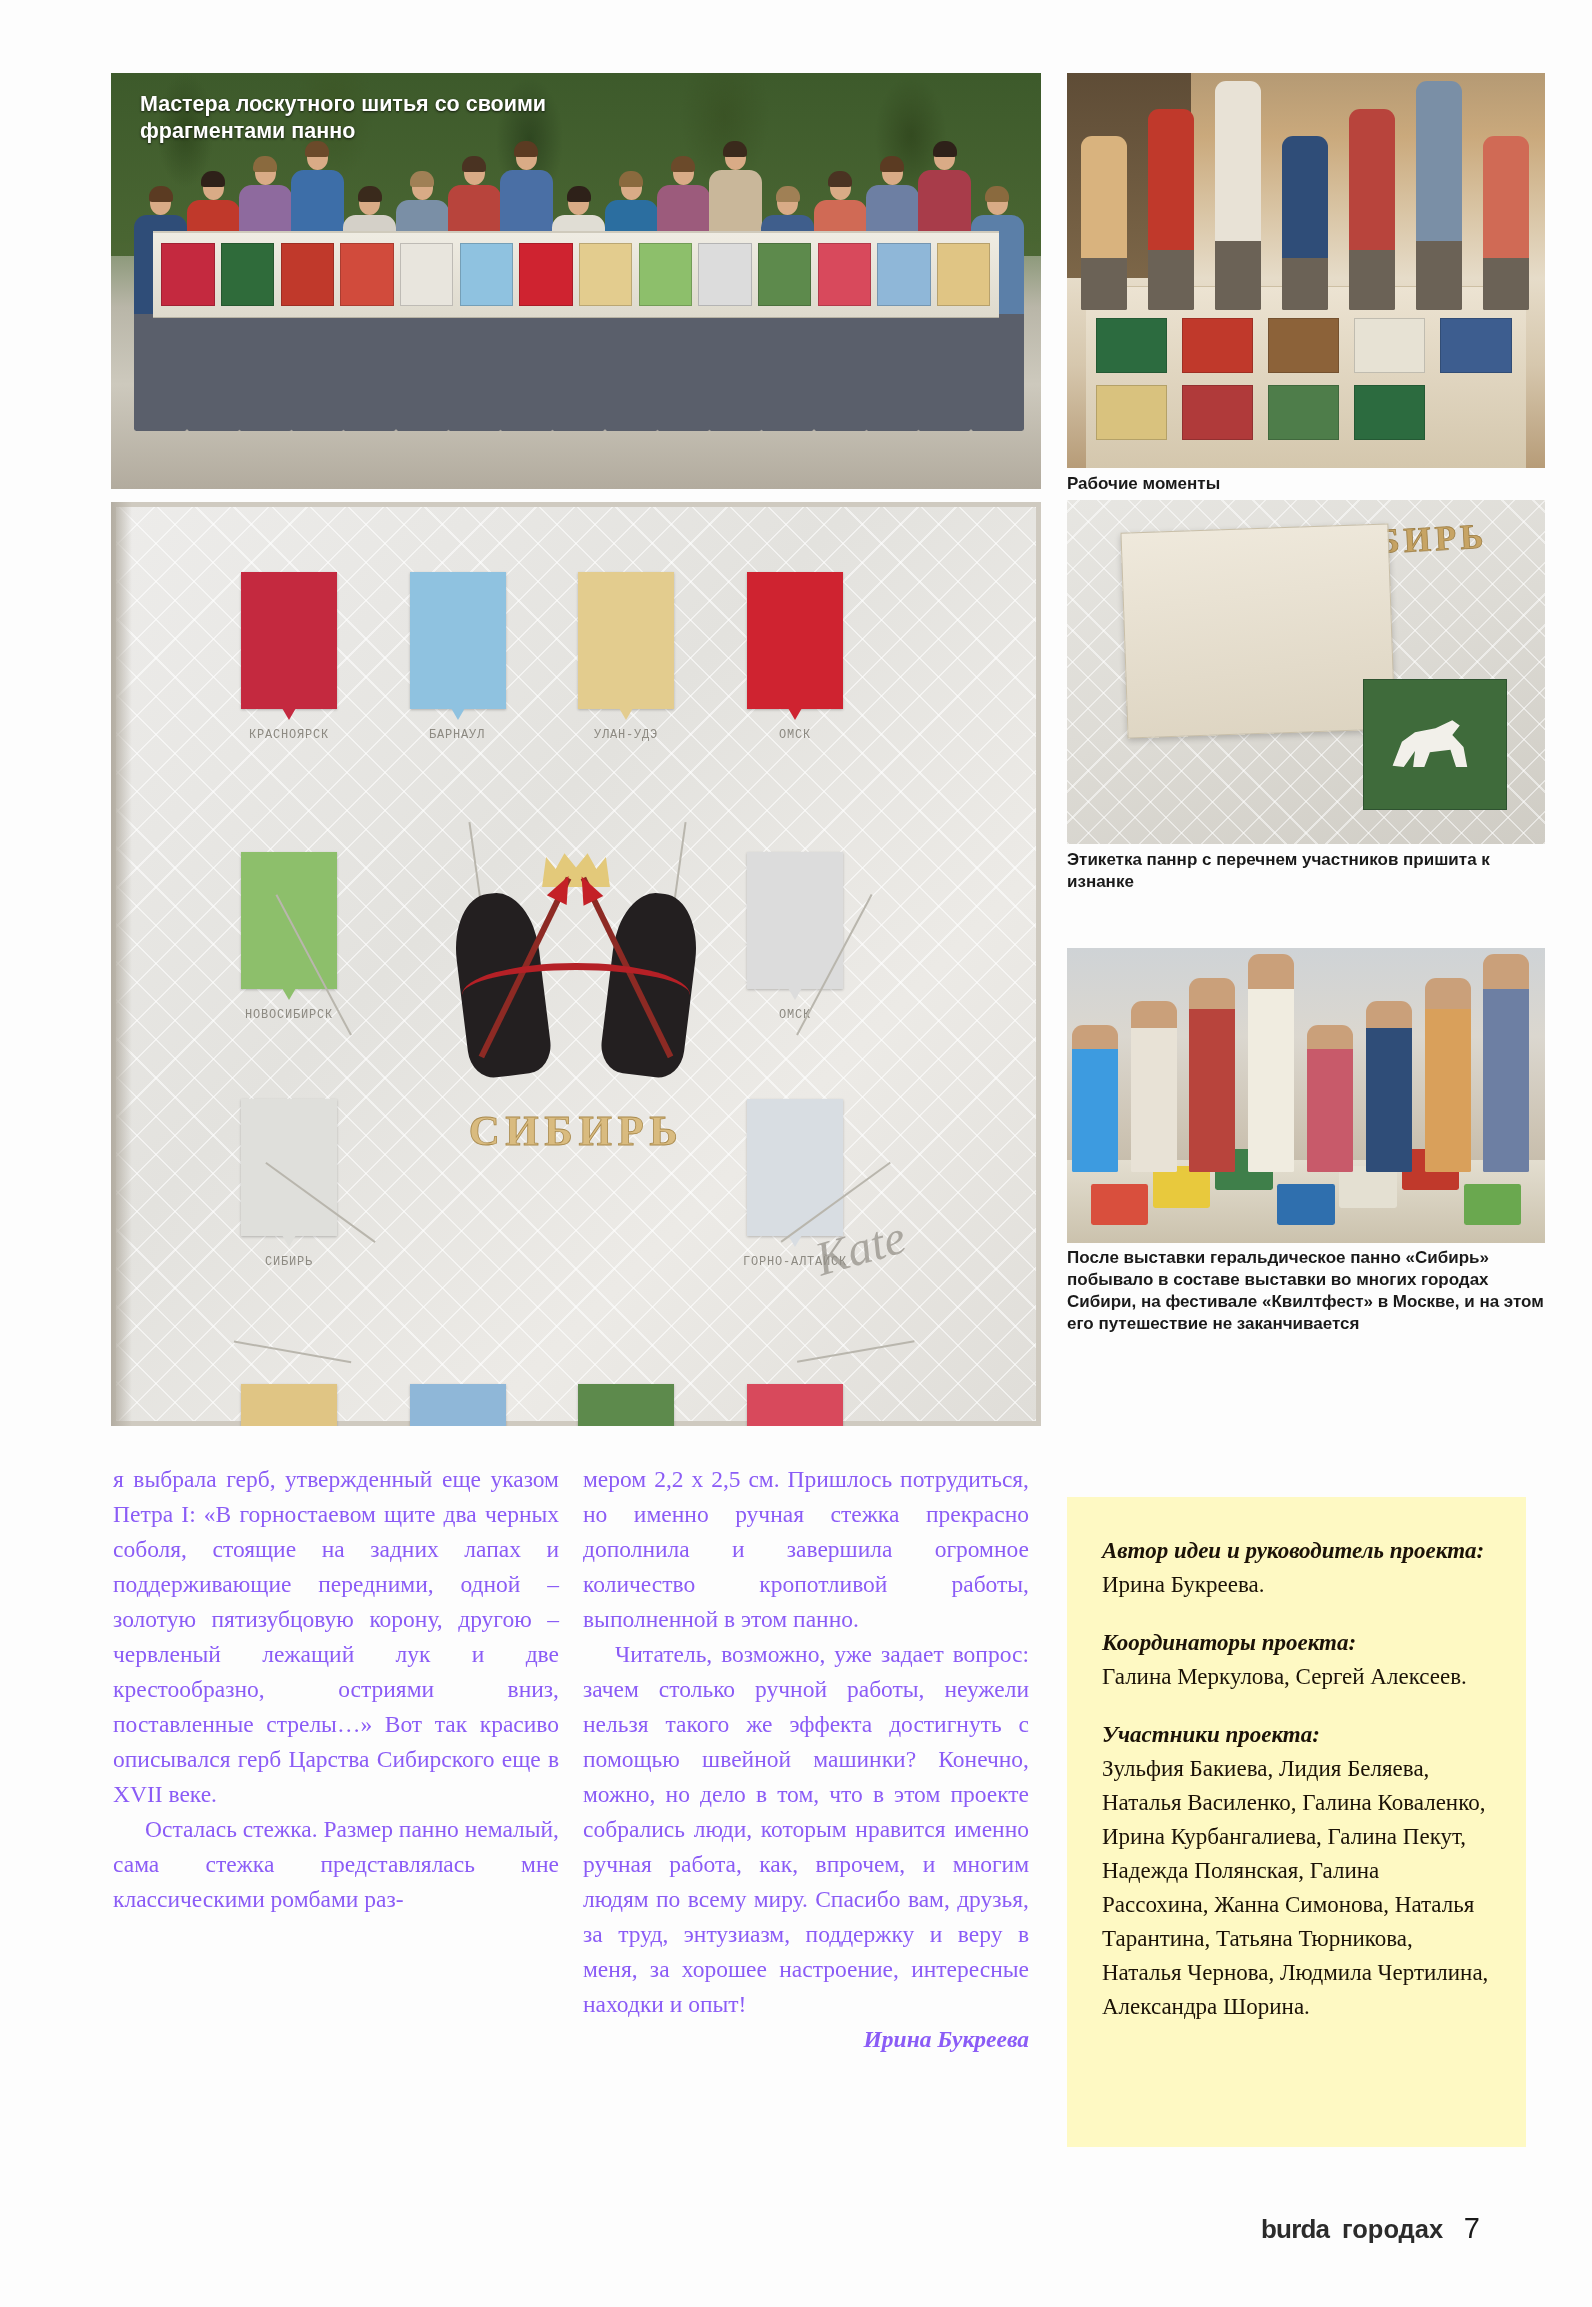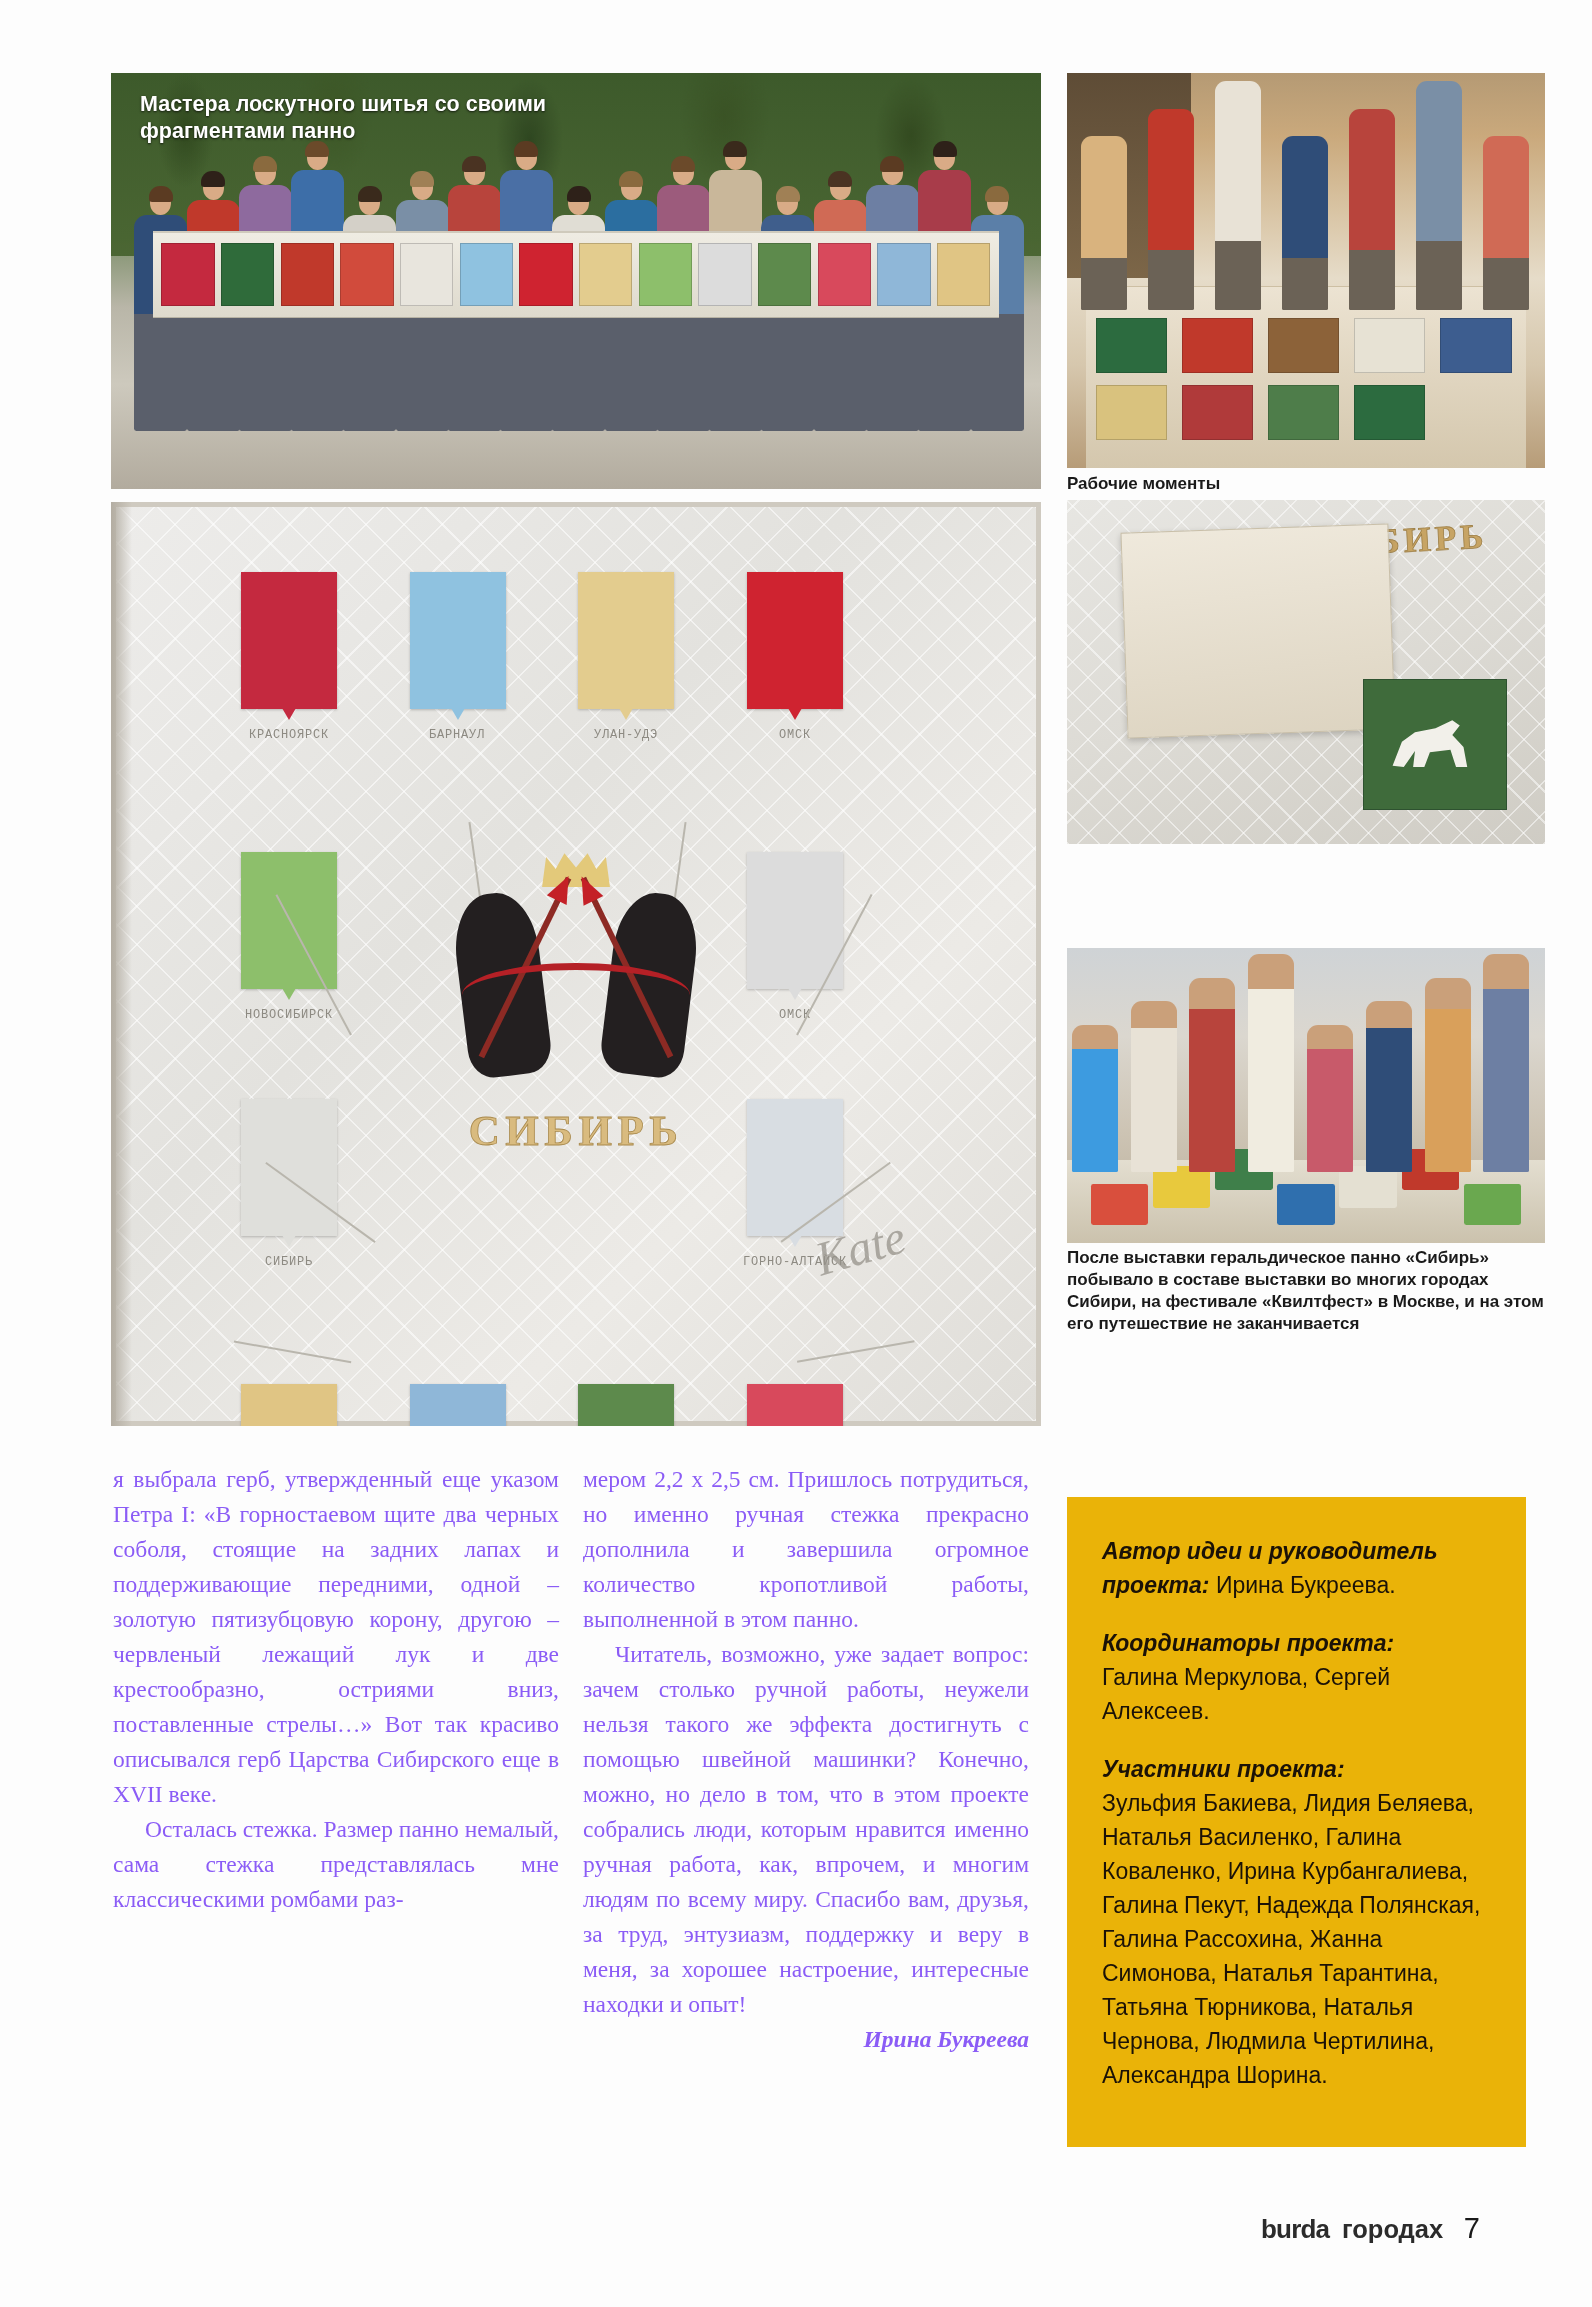--- a/index.html
+++ b/index.html
@@ -258,23 +258,23 @@
   .body-col p + p { text-indent: 32px; }
   .byline {
     text-align: right; font-style: italic; font-weight: bold;
     margin-top: 1.6px; text-indent: 0 !important;
   }
 
   
   #credits-box {
     position: absolute; left: 1067px; top: 1497px;
     width: 459px; height: 650px;
-    background: #eab308;
+    background: #fef9c3;
     padding: 37px 35px 0 35px;
-    font-family: Liberation Sans, sans-serif;
+    font-family: Liberation Serif, serif;
     font-size: 23px; line-height: 34px; color: #1b1207;
   }
   .credit-block { margin-bottom: 24px; }
   .credit-label {
     font-style: italic; font-weight: bold;
   }
 
   
   #footer {
     position: absolute; right: 113px; bottom: 62px;
@@ -450,20 +450,21 @@
   <div class="side-caption" id="cap-work">Рабочие моменты</div>
 
   <div class="photo" id="photo-label">
     <div class="ph-quiltlabel"></div>
     <div class="lbl-sibir">СИБИРЬ</div>
     <div class="lbl-paper"></div>
     <div class="lbl-green">
       <div class="lbl-horse"></div>
     </div>
   </div>
+  <div class="side-caption" id="cap-label">Этикетка паннр с перечнем участников пришита к изнанке</div>
 
   <div class="photo" id="photo-after">
     <div class="ph-exh"></div>
     <div class="exh-tablecloth"></div>
     <div id="exh-items">
         <div class="exh-quiltpile" style="position: absolute; left: 5%; bottom: 6%; width: 12%; height: 14%; background: rgb(217, 79, 61);"></div>
         <div class="exh-quiltpile" style="position: absolute; left: 18%; bottom: 12%; width: 12%; height: 14%; background: rgb(232, 201, 61);"></div>
         <div class="exh-quiltpile" style="position: absolute; left: 31%; bottom: 18%; width: 12%; height: 14%; background: rgb(63, 127, 74);"></div>
         <div class="exh-quiltpile" style="position: absolute; left: 44%; bottom: 6%; width: 12%; height: 14%; background: rgb(47, 111, 174);"></div>
         <div class="exh-quiltpile" style="position: absolute; left: 57%; bottom: 12%; width: 12%; height: 14%; background: rgb(228, 224, 210);"></div>

